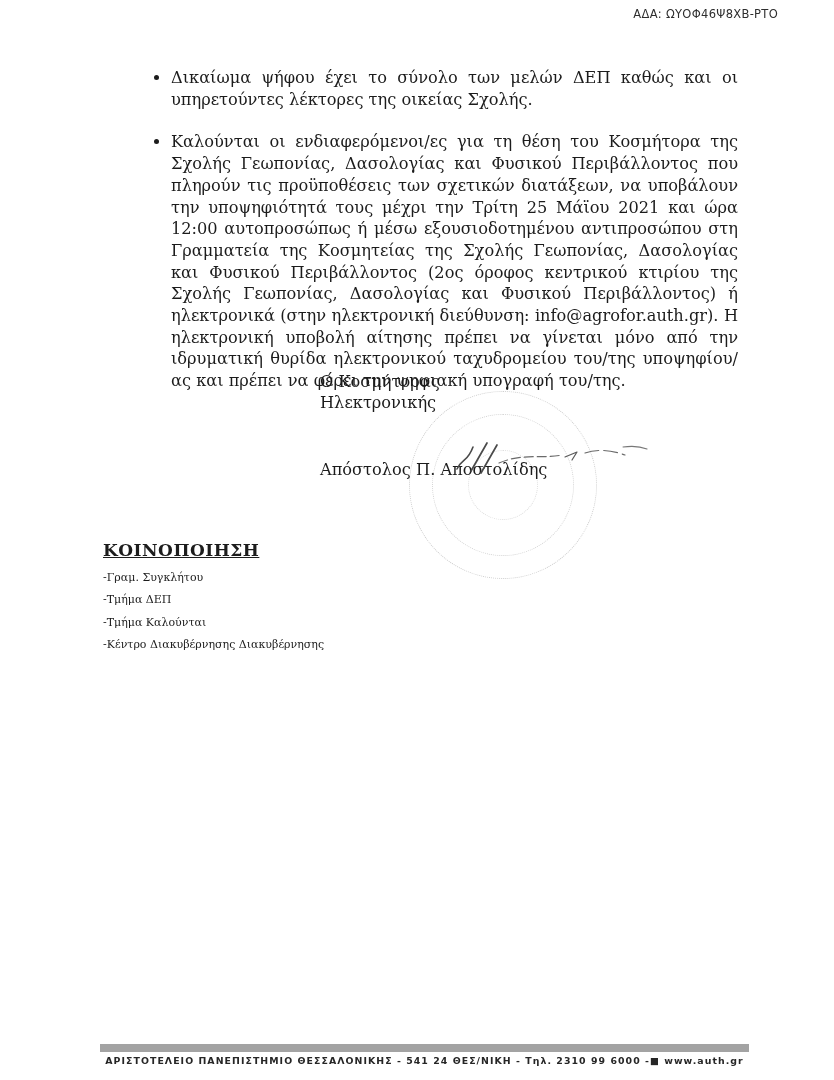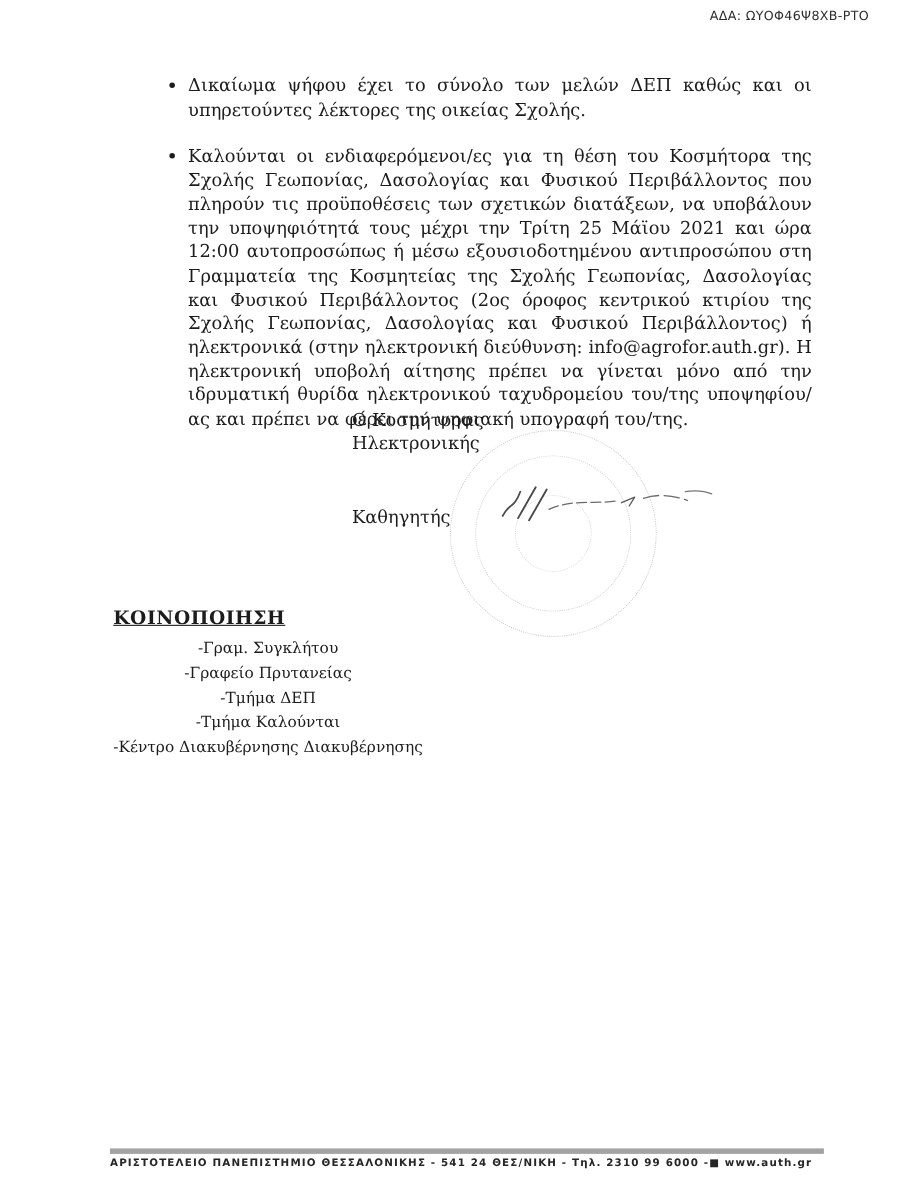--- a/index.html
+++ b/index.html
@@ -12,21 +12,21 @@
     background: #ffffff;
     font-family: "DejaVu Serif", serif;
     color: #1c1c1c;
     overflow: hidden;
   }
 
   
   .ada {
     position: absolute;
     top: 7px;
-    right: 44px;
+    right: 56px;
     font-family: "DejaVu Sans", sans-serif;
     font-size: 11.5px;
     letter-spacing: 0.3px;
     color: #2e2e2e;
   }
 
   
   .bullets {
     position: absolute;
     top: 57px;
@@ -96,36 +96,35 @@
     position: absolute;
     top: 540px;
     left: 103px;
   }
   .dist-heading {
     font-size: 17px;
     font-weight: bold;
     text-decoration: underline;
     letter-spacing: 0.5px;
     margin-bottom: 7px;
-    margin-top: 12px;
   }
   .dist-list div {
-    font-size: 14px;
+    font-size: 11px;
     line-height: 22.4px;
-    text-align: center;
   }
 
   
   .footer {
     position: absolute;
     top: 1044px;
     left: 100px;
     width: 649px;
-    border-top: 5px solid #a3a3a3;
+    border-top: 8px solid #a3a3a3;
     padding-top: 3px;
+    text-align: center;
     font-family: "DejaVu Sans", sans-serif;
     font-weight: bold;
     font-size: 9.4px;
     letter-spacing: 1.05px;
     color: #262626;
     white-space: nowrap;
   }
 </style>
 </head>
 <body>
@@ -148,28 +147,27 @@
     <path d="M72 30 C 95 20, 115 26, 135 22" stroke="#6a6a6a" stroke-width="1.2" stroke-linecap="round" stroke-dasharray="9 4"></path>
     <path d="M138 24 l 12 -5 l -5 8" stroke="#5a5a5a" stroke-width="1.2" stroke-linecap="round" stroke-linejoin="round"></path>
     <path d="M158 20 q 18 -6 40 2" stroke="#6a6a6a" stroke-width="1.2" stroke-linecap="round" stroke-dasharray="14 5"></path>
     <path d="M196 14 q 14 -2 24 2" stroke="#777777" stroke-width="1.1" stroke-linecap="round"></path>
   </svg>
 
   <div class="sig-block">
     <div>Ο Κοσμήτορας</div>
     <div>Ηλεκτρονικής</div>
     <div class="sig-gap"></div>
-    <div>Καθηγητής</div>
+    <div>Απόστολος Π. Αποστολίδης</div>
   </div>
 
   <div class="dist">
     <div class="dist-heading">ΚΟΙΝΟΠΟΙΗΣΗ</div>
     <div class="dist-list">
         <div>-Γραμ. Συγκλήτου</div>
-        <div>-Γραφείο Πρυτανείας</div>
         <div>-Τμήμα ΔΕΠ</div>
         <div>-Τμήμα Καλούνται</div>
         <div>-Κέντρο Διακυβέρνησης Διακυβέρνησης</div>
       </div>
   </div>
 
   <div class="footer">
     <span>ΑΡΙΣΤΟΤΕΛΕΙΟ ΠΑΝΕΠΙΣΤΗΜΙΟ ΘΕΣΣΑΛΟΝΙΚΗΣ - 541 24 ΘΕΣ/ΝΙΚΗ - Τηλ. 2310 99 6000 -■ www.auth.gr</span>
   </div>
 

